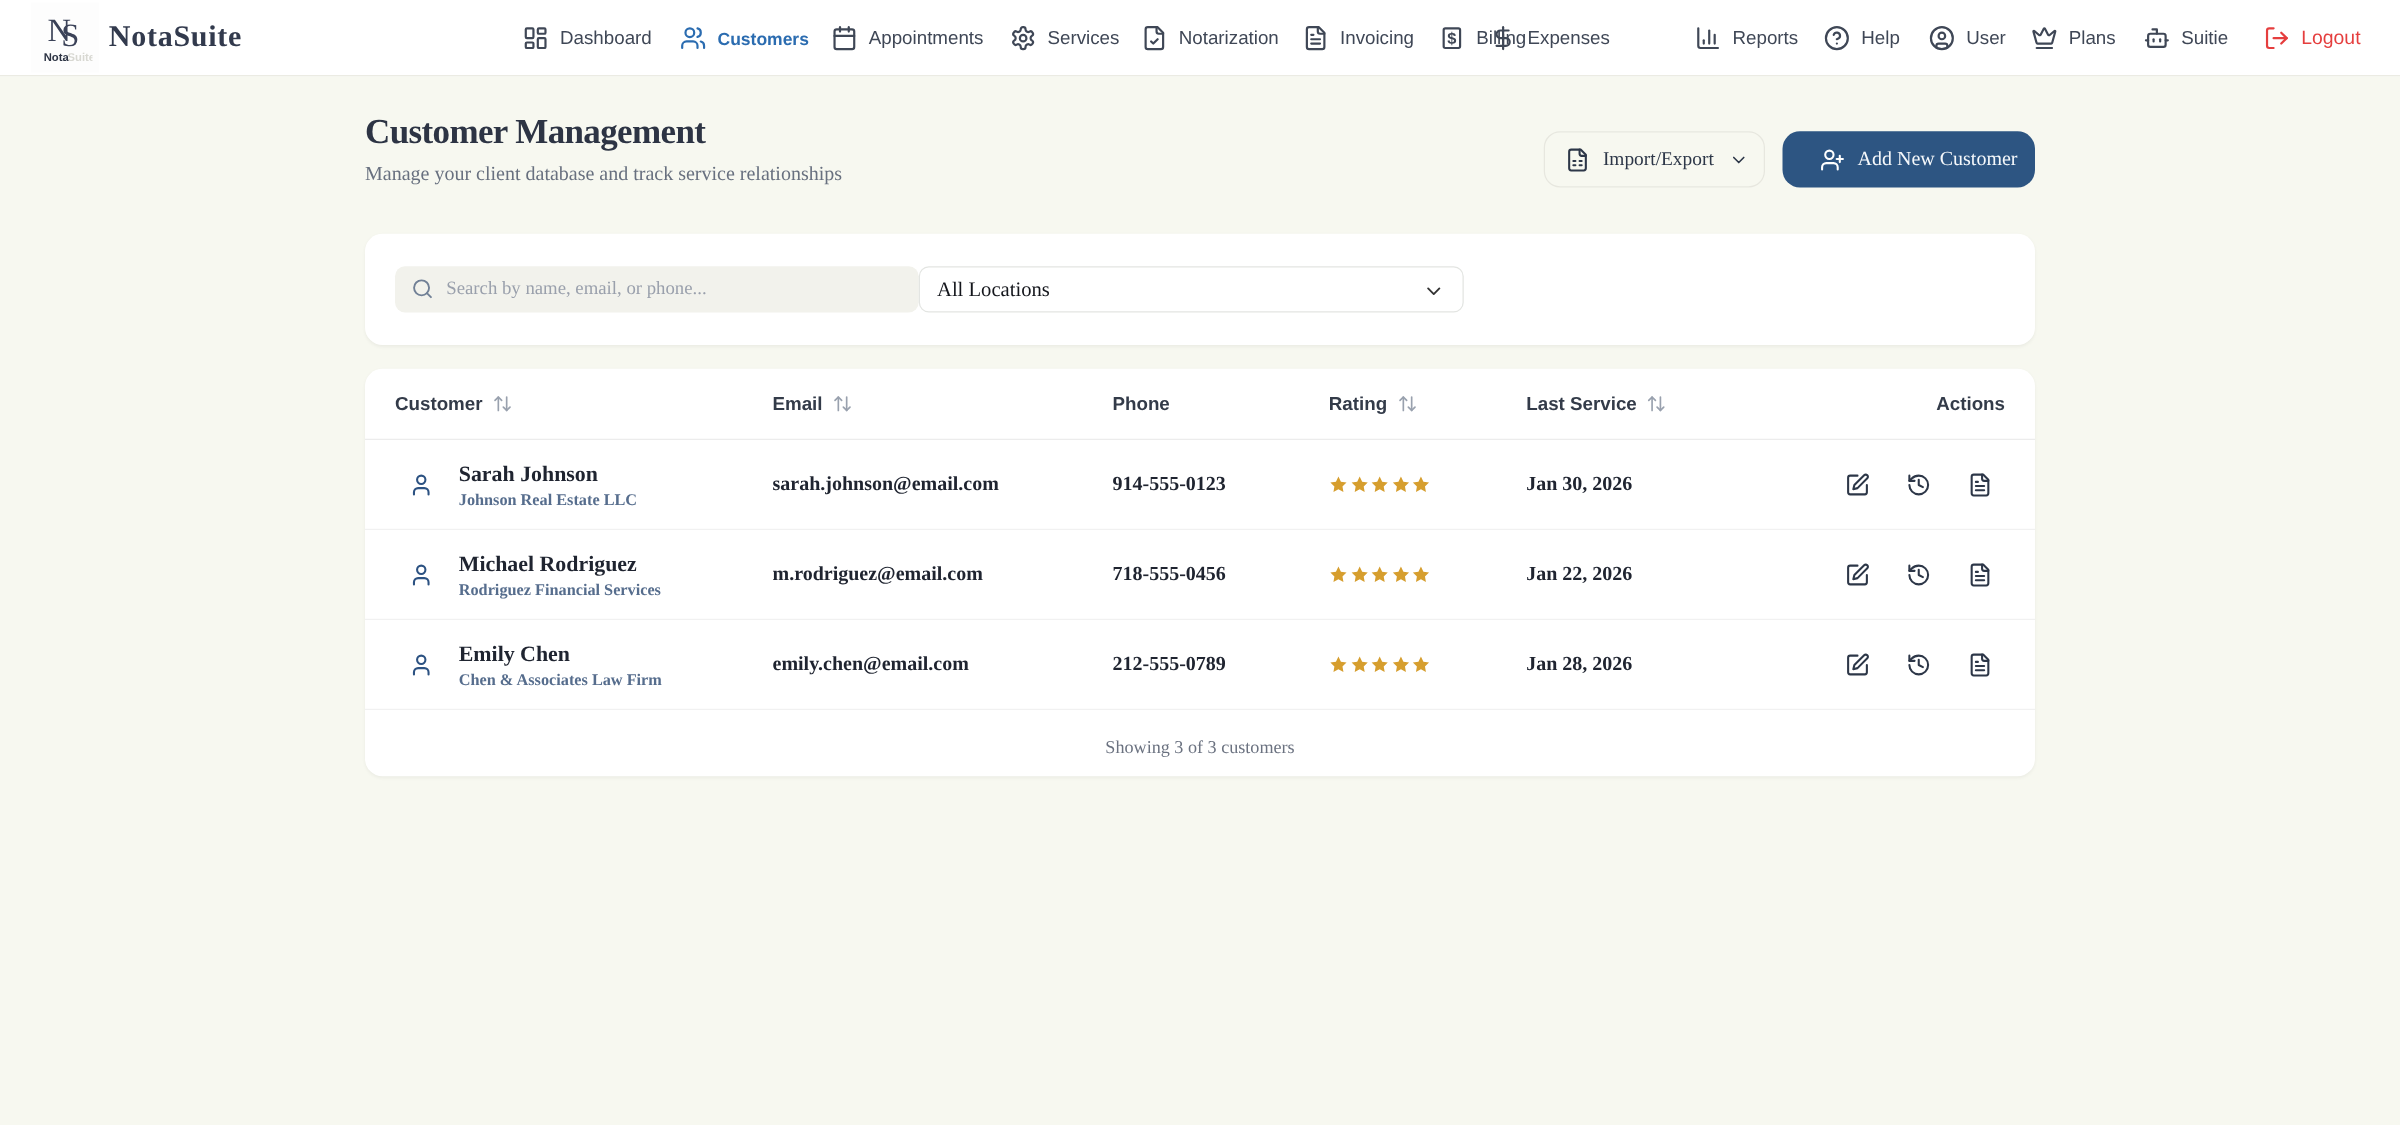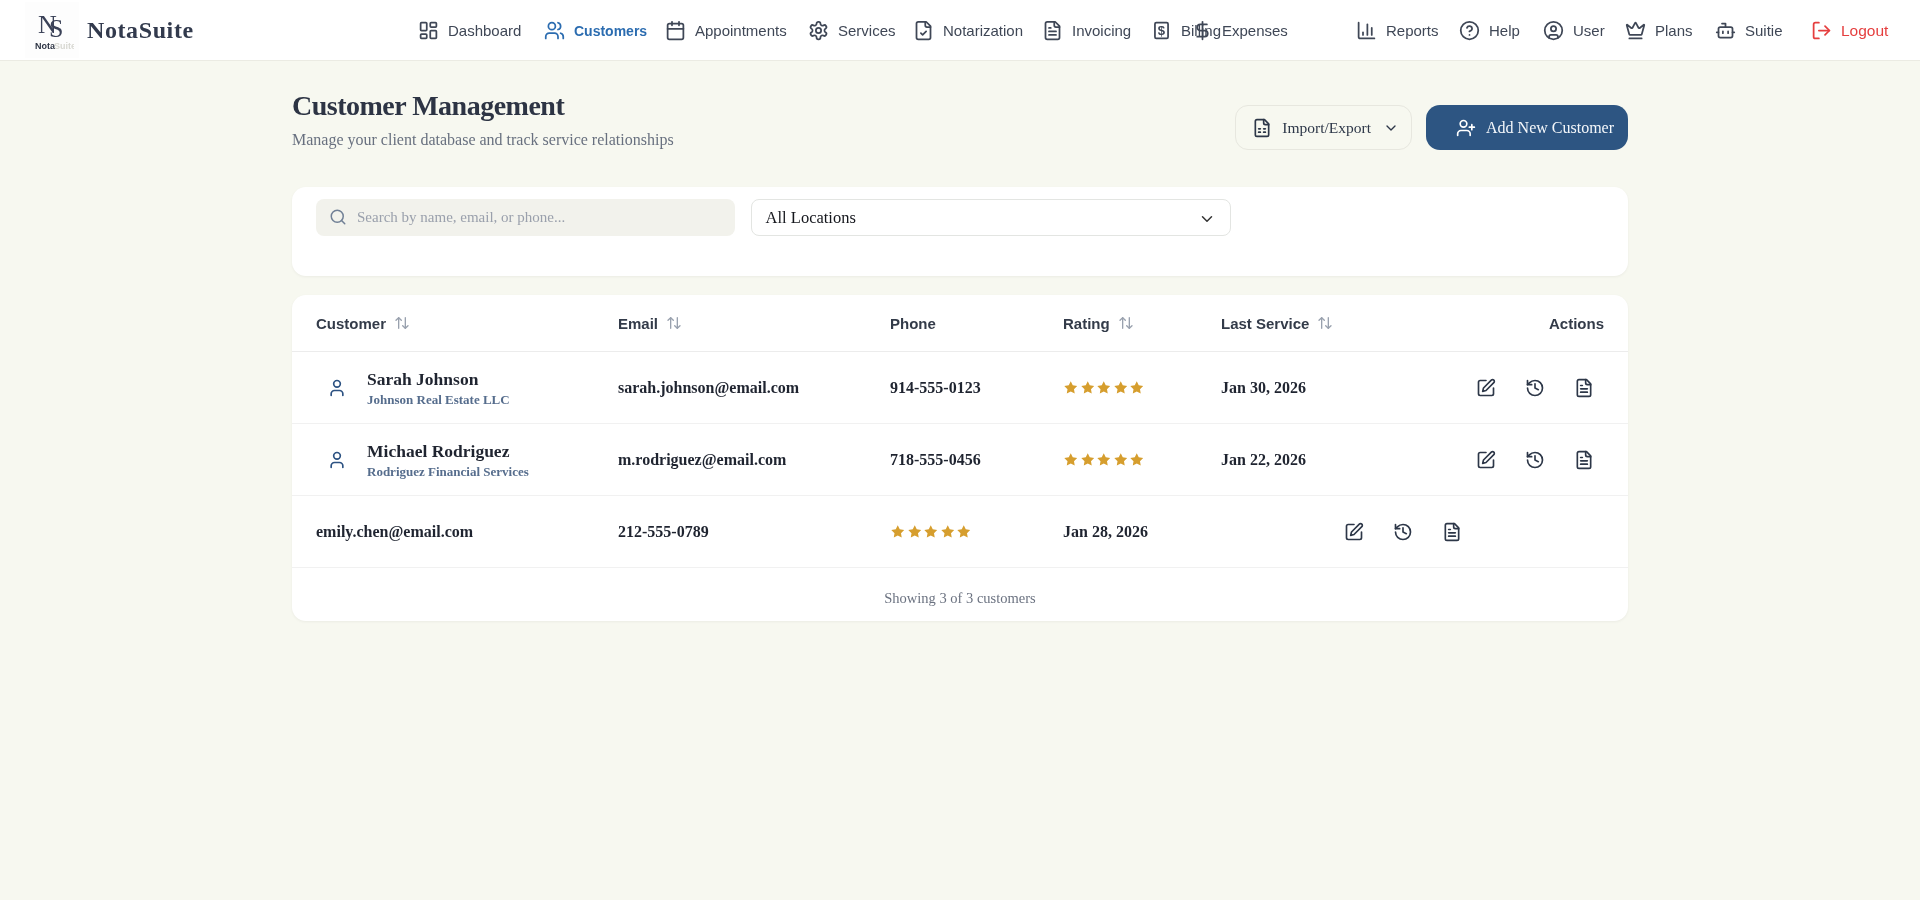--- a/index.html
+++ b/index.html
@@ -23,26 +23,26 @@
 .pagehead { margin-top:29px; display:flex; align-items:flex-start; }
 h1 { font-family:"Liberation Serif", serif; font-weight:bold; font-size:28px; color:#2d3444; letter-spacing:-0.5px; }
 .sub { font-family:"Liberation Serif", serif; font-size:16px; color:#68707f; margin-top:9px; }
 .headbtns { margin-left:auto; display:flex; gap:14px; margin-top:15px; }
 .btn-outline { height:45px; padding:0 12px 0 16px; background:transparent; border:1px solid #e7e7df; border-radius:13px; display:flex; align-items:center; gap:10px; font-family:"Liberation Serif", serif; font-size:15.5px; color:#2d3748; }
 .btn-outline svg { width:20px; height:20px; stroke:#2d3748; }
 .btn-primary { height:45px; padding:0 14px 0 30px; background:#2d5582; border:none; border-radius:14px; display:flex; align-items:center; gap:10px; font-family:"Liberation Serif", serif; font-size:16px; color:#f5f8fb; }
 .btn-primary svg { width:20px; height:20px; stroke:#fff; }
 
 
-.filters { margin-top:37px; background:#fff; border-radius:14px; box-shadow:0 1px 3px rgba(0,0,0,0.05); padding:12px 24px 24px; display:flex; gap:16px; height:89px; }
+.filters { margin-top:37px; background:#fff; border-radius:14px; box-shadow:0 1px 3px rgba(0,0,0,0.05); padding:26px 24px 24px; display:flex; height:89px; }
 .searchwrap { width:418.6px; flex:none; position:relative; }
 .searchwrap svg { position:absolute; left:13px; top:9px; width:18px; height:18px; stroke:#718096; }
 .searchinput { width:100%; height:37px; background:#f2f2ec; border:none; border-radius:8px; padding:0 12px 0 41px; font-family:"Liberation Serif", serif; font-size:15px; color:#333; outline:none; }
 .searchinput::placeholder { color:#9aa0ac; }
-.select { width:480px; flex:none; height:37px; border:1px solid #e3e5e2; border-radius:8px; background:#fff; display:flex; align-items:center; padding:0 14px; font-family:"Liberation Serif", serif; font-size:16.5px; color:#14161c; position:relative; }
+.select { width:436px; flex:none; height:37px; border:1px solid #e3e5e2; border-radius:8px; background:#fff; display:flex; align-items:center; padding:0 14px; font-family:"Liberation Serif", serif; font-size:16.5px; color:#14161c; position:relative; }
 .select svg { position:absolute; right:14px; top:10px; width:18px; height:18px; stroke:#333; }
 
 
 .tablecard { margin-top:19px; background:#fff; border-radius:14px; box-shadow:0 1px 3px rgba(0,0,0,0.05); overflow:hidden; }
 .thead { display:grid; grid-template-columns:302px 272px 173px 158px 251px 1fr; padding:0 24px; height:57px; align-items:center; border-bottom:1px solid #ececec; }
 .th { font-size:15px; color:#333b49; font-weight:bold; display:flex; align-items:center; gap:8px; }
 .th svg { width:16px; height:16px; stroke:#99a1ae; }
 .th.right { justify-content:flex-end; }
 .trow { display:grid; grid-template-columns:302px 272px 173px 158px 251px 1fr; padding:0 24px; height:72px; align-items:center; border-bottom:1px solid #f1f1f1;font-weight:bold; }
 .cust { display:flex; align-items:center; }
@@ -321,20 +321,30 @@
             <path d="M15 2H6a2 2 0 0 0-2 2v16a2 2 0 0 0 2 2h12a2 2 0 0 0 2-2V7z"></path>
             <path d="M14 2v4a2 2 0 0 0 2 2h4"></path>
             <path d="M10 9H8"></path>
             <path d="M16 13H8"></path>
             <path d="M16 17H8"></path>
           </svg>
       </div>
     </div>
 
     <div class="trow">
+      <div class="cust">
+        <svg viewBox="0 0 24 24" fill="none" stroke-width="2" stroke-linecap="round" stroke-linejoin="round">
+            <circle cx="12" cy="7" r="4"></circle>
+            <path d="M19 21v-2a4 4 0 0 0-4-4H9a4 4 0 0 0-4 4v2"></path>
+          </svg>
+        <div class="custtext">
+          <div class="cname">Emily Chen</div>
+          <div class="ccompany">Chen &amp; Associates Law Firm</div>
+        </div>
+      </div>
       <div class="cell">emily.chen@email.com</div>
       <div class="cell">212-555-0789</div>
       <div class="stars">
           <svg viewBox="0 0 24 24">
             <path d="M12 2l3.09 6.26L22 9.27l-5 4.87 1.18 6.88L12 17.77l-6.18 3.25L7 14.14 2 9.27l6.91-1.01z"></path>
           </svg>
           <svg viewBox="0 0 24 24">
             <path d="M12 2l3.09 6.26L22 9.27l-5 4.87 1.18 6.88L12 17.77l-6.18 3.25L7 14.14 2 9.27l6.91-1.01z"></path>
           </svg>
           <svg viewBox="0 0 24 24">

